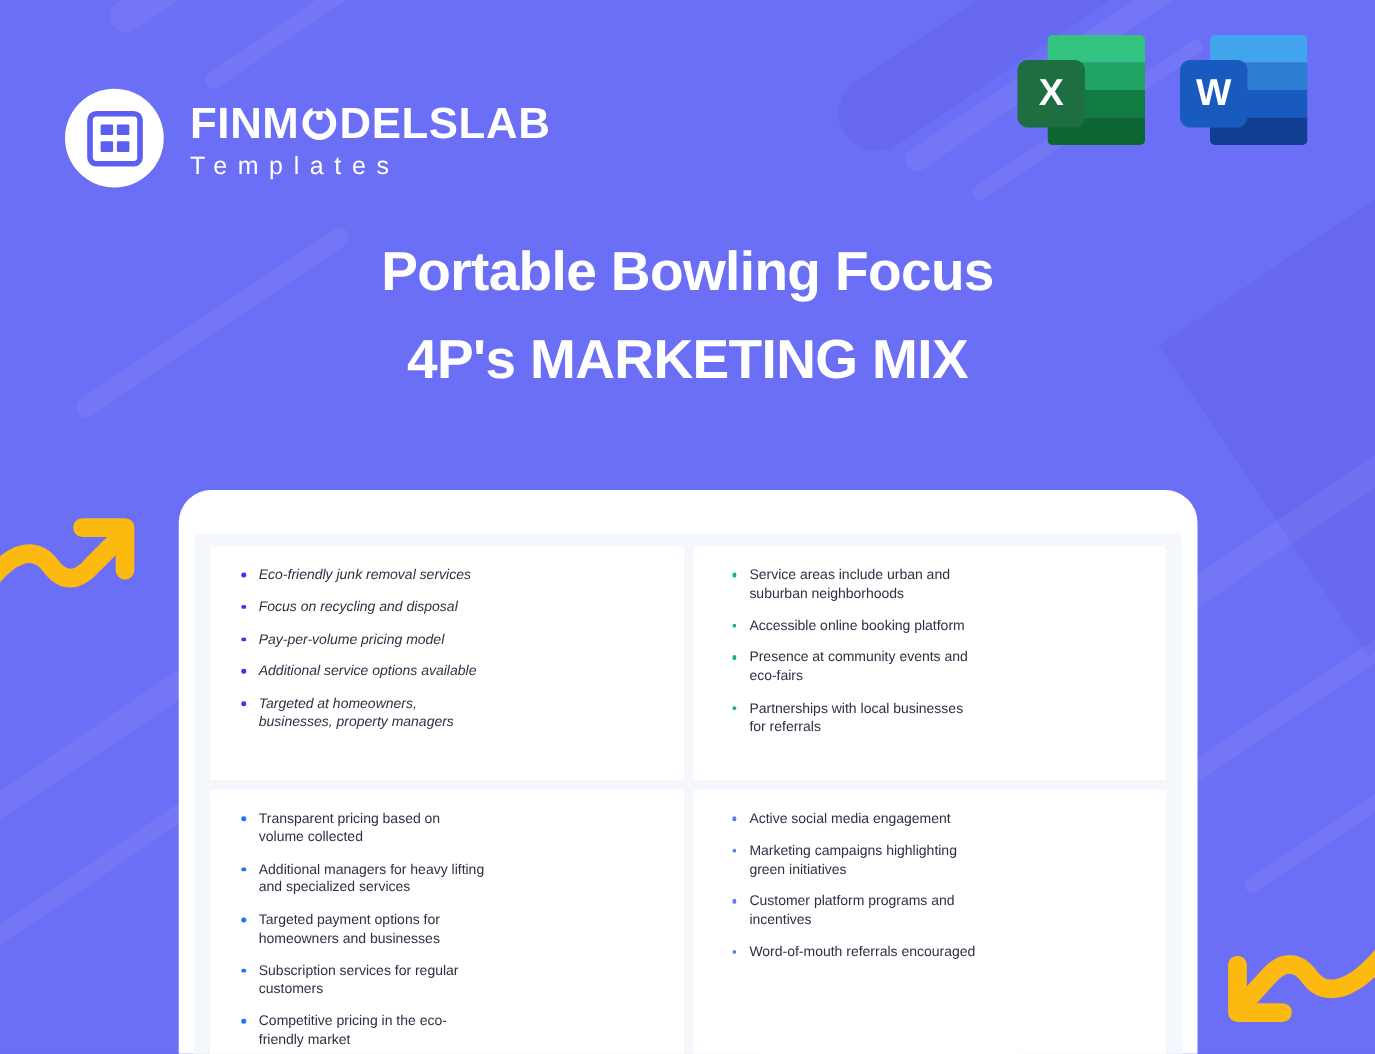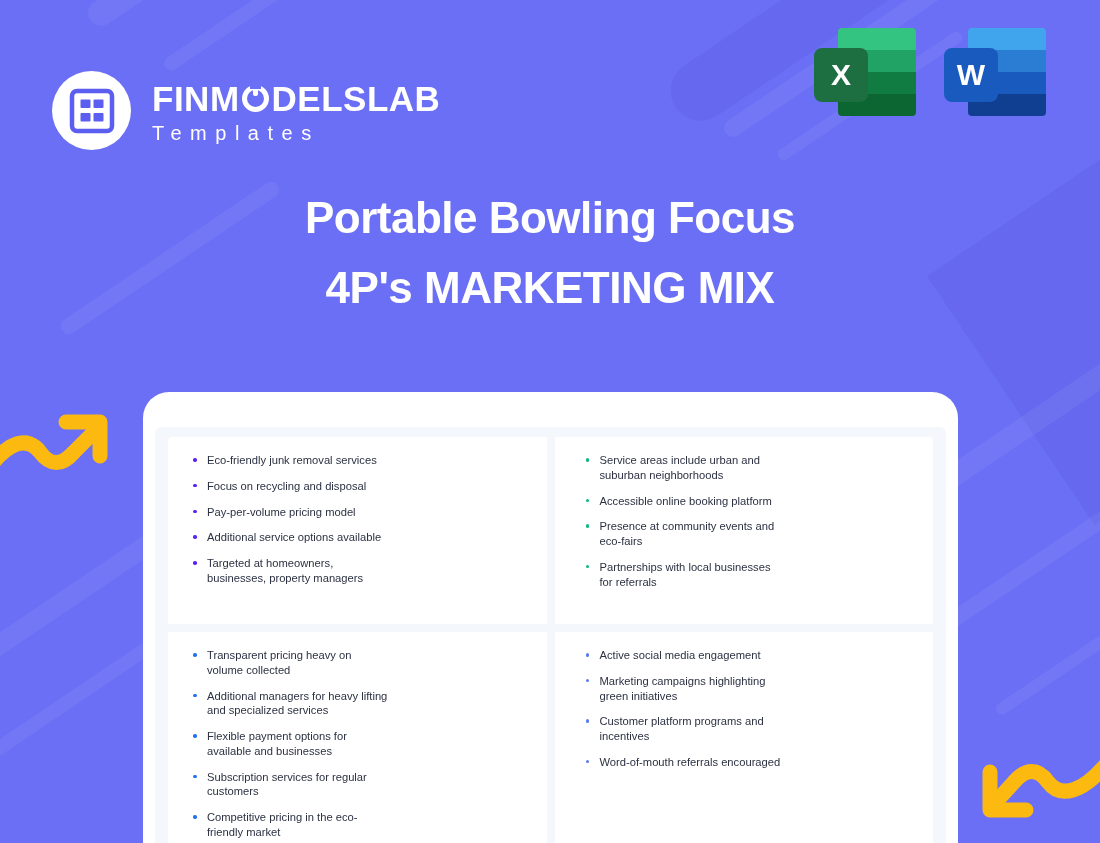--- a/index.html
+++ b/index.html
@@ -224,21 +224,21 @@
     content: "";
     position: absolute;
     left: 1px;
     top: 5px;
     width: 3.5px;
     height: 3.5px;
     border-radius: 50%;
     background: var(--dot, #5c22f7);
   }
 
-  .cell.tl .bullets li { margin-left: 6px; }
+  .cell.tl .bullets li { margin-left: 6px; font-style: italic; }
   .cell.bl .bullets li { margin-left: 6px; }
 
   
   .wheel {
     position: absolute;
     left: 50%;
     top: 50%;
     transform: translate(-50%, -50%);
     width: 350px;
     height: 350px;
@@ -401,23 +401,23 @@
         <ul class="bullets right" style="--dot:#0db87c">
           <li>Service areas include urban and suburban neighborhoods</li>
           <li>Accessible online booking platform</li>
           <li>Presence at community events and eco-fairs</li>
           <li>Partnerships with local businesses for referrals</li>
         </ul>
       </div>
 
       <div class="cell bl">
         <ul class="bullets" style="--dot:#2272f5">
-          <li>Transparent pricing heavy on volume collected</li>
+          <li>Transparent pricing based on volume collected</li>
           <li>Additional managers for heavy lifting and specialized services</li>
-          <li>Flexible payment options for available and businesses</li>
+          <li>Targeted payment options for homeowners and businesses</li>
           <li>Subscription services for regular customers</li>
           <li>Competitive pricing in the eco-friendly market</li>
         </ul>
       </div>
 
       <div class="cell br">
         <ul class="bullets right" style="--dot:#5b7bee">
           <li>Active social media engagement</li>
           <li>Marketing campaigns highlighting green initiatives</li>
           <li>Customer platform programs and incentives</li>

